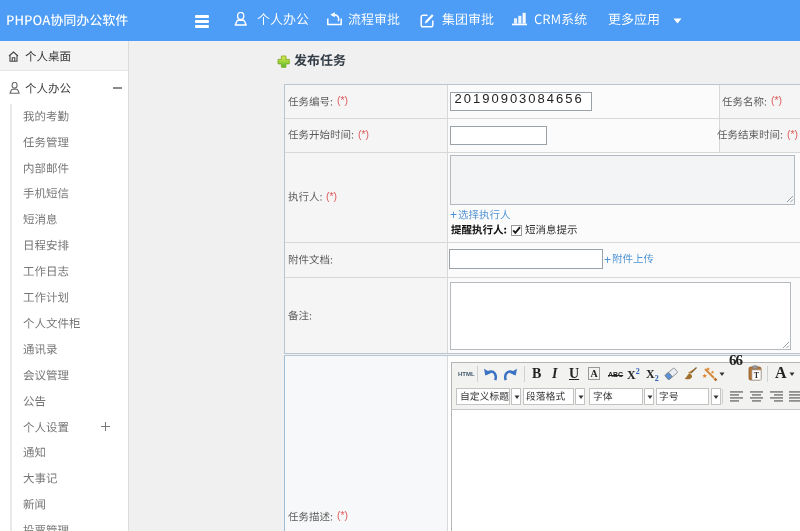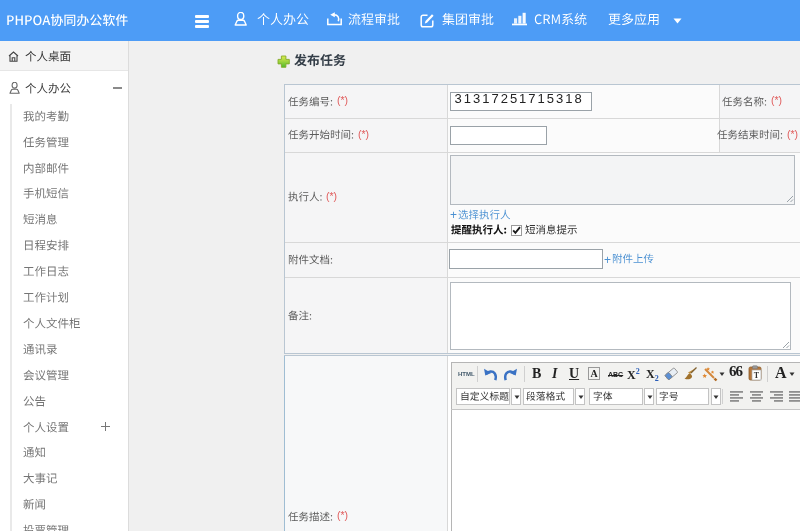--- a/index.html
+++ b/index.html
@@ -163,21 +163,21 @@
         <path fill="#5a5a5a" transform="translate(0,10.5)" d="M1.8 -8.8V-6.6H0.5V-5.9H1.8V-3.7L0.3 -3.2L0.6 -2.5L1.8 -2.9V-0.1C1.8 0 1.8 0.1 1.6 0.1C1.5 0.1 1.1 0.1 0.7 0.1C0.8 0.3 0.9 0.6 0.9 0.8C1.6 0.8 2 0.8 2.2 0.7C2.5 0.5 2.6 0.3 2.6 -0.1V-3.1L3.8 -3.5L3.7 -4.2L2.6 -3.9V-5.9H3.7V-6.6H2.6V-8.8ZM5.5 -8.8C5.5 -8 5.5 -7.3 5.5 -6.6H3.9V-5.8H5.5C5.5 -5.1 5.4 -4.5 5.4 -3.9L4.4 -4.4L3.9 -3.9C4.3 -3.7 4.8 -3.4 5.2 -3.1C4.9 -1.6 4.2 -0.5 2.9 0.2C3.1 0.4 3.3 0.7 3.4 0.9C4.8 0 5.5 -1.2 5.9 -2.7C6.4 -2.3 7 -2 7.3 -1.7L7.8 -2.3C7.4 -2.6 6.7 -3.1 6 -3.5C6.2 -4.2 6.2 -5 6.3 -5.8H7.9C7.8 -1.7 7.7 0.8 9.1 0.8C9.8 0.8 10 0.4 10.1 -1C9.9 -1 9.6 -1.2 9.5 -1.3C9.4 -0.3 9.3 0.1 9.1 0.1C8.5 0.1 8.6 -2.2 8.7 -6.6H6.3C6.3 -7.3 6.3 -8 6.3 -8.8Z M15.1 -8.2V-7.4H20.2V-8.2ZM13.3 -8.8C12.8 -8.1 11.7 -7.1 10.9 -6.5C11 -6.4 11.2 -6.1 11.3 -5.9C12.3 -6.6 13.4 -7.6 14.1 -8.5ZM14.6 -5.3V-4.5H18.1V-0.2C18.1 0 18.1 0 17.9 0.1C17.7 0.1 17 0.1 16.2 0C16.3 0.3 16.5 0.6 16.5 0.8C17.5 0.8 18.1 0.8 18.5 0.7C18.8 0.6 18.9 0.3 18.9 -0.2V-4.5H20.5V-5.3ZM13.7 -6.6C13 -5.4 11.8 -4.2 10.8 -3.4C10.9 -3.2 11.2 -2.9 11.3 -2.7C11.7 -3 12.1 -3.4 12.5 -3.8V0.9H13.3V-4.7C13.7 -5.2 14.1 -5.8 14.5 -6.3Z M25.8 -8.8C25.8 -7.2 25.8 -2 21.5 0.2C21.7 0.3 21.9 0.6 22.1 0.8C24.7 -0.6 25.8 -2.9 26.3 -5C26.8 -3.1 27.9 -0.5 30.6 0.8C30.7 0.5 30.9 0.3 31.1 0.1C27.4 -1.6 26.8 -6 26.6 -7.2C26.7 -7.9 26.7 -8.4 26.7 -8.8Z M33 -4.1C33.3 -4.1 33.7 -4.4 33.7 -4.8C33.7 -5.3 33.3 -5.6 33 -5.6C32.6 -5.6 32.3 -5.3 32.3 -4.8C32.3 -4.4 32.6 -4.1 33 -4.1ZM33 0.1C33.3 0.1 33.7 -0.2 33.7 -0.6C33.7 -1 33.3 -1.3 33 -1.3C32.6 -1.3 32.3 -1 32.3 -0.6C32.3 -0.2 32.6 0.1 33 0.1Z"></path>
       </svg></div>
     <div class="ab" style="left:326px;top:190px;font-size:10.5px;color:#e05c5c">(*)</div>
 <div class="ab" style="left:288px;top:253.0px;width:46px;height:15px"><svg width="46" height="15" viewBox="0 0 46 15" style="overflow:visible">
         <path fill="#5a5a5a" transform="translate(0,10.5)" d="M6 -4.3C6.4 -3.6 6.9 -2.6 7.1 -1.9L7.7 -2.2C7.5 -2.9 7.1 -3.9 6.6 -4.6ZM8.4 -8.7V-6.4H5.8V-5.7H8.4V-0.2C8.4 0 8.4 0 8.2 0.1C8 0.1 7.5 0.1 7 0C7.1 0.3 7.2 0.6 7.2 0.8C8 0.8 8.5 0.8 8.8 0.7C9.1 0.5 9.2 0.3 9.2 -0.2V-5.7H10.1V-6.4H9.2V-8.7ZM5.4 -8.8C5 -7.3 4.2 -5.8 3.3 -4.8C3.5 -4.6 3.7 -4.3 3.8 -4.1C4.1 -4.5 4.3 -4.8 4.6 -5.2V0.8H5.3V-6.5C5.6 -7.2 5.9 -7.9 6.1 -8.6ZM0.9 -8.4V0.8H1.6V-7.7H2.9C2.7 -6.9 2.4 -6 2.1 -5.2C2.8 -4.3 3 -3.6 3 -3C3 -2.6 2.9 -2.3 2.8 -2.2C2.7 -2.2 2.6 -2.1 2.4 -2.1C2.3 -2.1 2.1 -2.1 1.9 -2.1C2 -1.9 2.1 -1.6 2.1 -1.4C2.3 -1.4 2.5 -1.4 2.7 -1.4C2.9 -1.5 3.1 -1.5 3.3 -1.6C3.5 -1.8 3.7 -2.3 3.7 -2.9C3.7 -3.6 3.5 -4.4 2.8 -5.3C3.1 -6.1 3.5 -7.2 3.8 -8.1L3.3 -8.4L3.1 -8.4Z M13.8 -3.6V-2.8H16.8V0.8H17.6V-2.8H20.5V-3.6H17.6V-5.9H20V-6.7H17.6V-8.7H16.8V-6.7H15.4C15.6 -7.1 15.7 -7.6 15.8 -8.1L15 -8.3C14.8 -6.9 14.4 -5.6 13.7 -4.7C13.9 -4.6 14.3 -4.4 14.4 -4.3C14.7 -4.7 15 -5.3 15.2 -5.9H16.8V-3.6ZM13.3 -8.8C12.7 -7.2 11.8 -5.6 10.8 -4.6C11 -4.4 11.2 -4 11.3 -3.8C11.6 -4.2 11.9 -4.6 12.3 -5V0.8H13V-6.3C13.4 -7 13.8 -7.8 14.1 -8.6Z M25.4 -8.6C25.8 -8.1 26.1 -7.4 26.2 -7L27.1 -7.3C26.9 -7.7 26.6 -8.4 26.3 -8.9ZM21.5 -7V-6.2H23.2C23.8 -4.6 24.6 -3.2 25.7 -2.1C24.5 -1.1 23.1 -0.4 21.4 0.1C21.5 0.3 21.8 0.6 21.9 0.8C23.6 0.3 25.1 -0.5 26.3 -1.5C27.5 -0.5 28.9 0.3 30.6 0.8C30.7 0.5 31 0.2 31.2 0C29.5 -0.4 28 -1.1 26.9 -2.1C27.9 -3.2 28.7 -4.5 29.4 -6.2H31V-7ZM26.3 -2.7C25.3 -3.7 24.5 -4.9 24 -6.2H28.5C27.9 -4.8 27.2 -3.6 26.3 -2.7Z M40.4 -8.1C40.2 -7.4 39.8 -6.3 39.4 -5.6L40 -5.4C40.4 -6 40.9 -7.1 41.2 -7.9ZM35.7 -7.9C36 -7.1 36.4 -6.1 36.6 -5.5L37.3 -5.7C37.1 -6.4 36.7 -7.4 36.3 -8.1ZM33.5 -8.8V-6.6H32V-5.8H33.4C33.1 -4.4 32.4 -2.7 31.8 -1.8C31.9 -1.7 32.1 -1.3 32.2 -1.1C32.7 -1.8 33.2 -3 33.5 -4.2V0.8H34.3V-4.5C34.6 -3.9 35 -3.3 35.1 -2.9L35.6 -3.5C35.4 -3.8 34.6 -5.1 34.3 -5.4V-5.8H35.6V-6.6H34.3V-8.8ZM35.4 -0.7V0.1H40.3V0.7H41.1V-4.9H38.8V-8.8H38V-4.9H35.6V-4.2H40.3V-2.8H35.7V-2.1H40.3V-0.7Z M43.5 -4.1C43.8 -4.1 44.2 -4.4 44.2 -4.8C44.2 -5.3 43.8 -5.6 43.5 -5.6C43.1 -5.6 42.8 -5.3 42.8 -4.8C42.8 -4.4 43.1 -4.1 43.5 -4.1ZM43.5 0.1C43.8 0.1 44.2 -0.2 44.2 -0.6C44.2 -1 43.8 -1.3 43.5 -1.3C43.1 -1.3 42.8 -1 42.8 -0.6C42.8 -0.2 43.1 0.1 43.5 0.1Z"></path>
       </svg></div>
 <div class="ab" style="left:288px;top:308.5px;width:25px;height:15px"><svg width="25" height="15" viewBox="0 0 25 15" style="overflow:visible">
         <path fill="#5a5a5a" transform="translate(0,10.5)" d="M7.2 -7.2C6.7 -6.7 6 -6.2 5.2 -5.8C4.5 -6.2 3.9 -6.6 3.5 -7.1L3.6 -7.2ZM3.9 -8.9C3.3 -7.9 2.3 -6.9 0.8 -6.2C1 -6 1.2 -5.8 1.3 -5.6C1.9 -5.9 2.4 -6.2 2.9 -6.6C3.3 -6.2 3.8 -5.8 4.4 -5.4C3.1 -4.9 1.7 -4.5 0.3 -4.4C0.5 -4.2 0.6 -3.8 0.7 -3.6C2.2 -3.9 3.8 -4.3 5.2 -5C6.6 -4.4 8.1 -4 9.7 -3.8C9.8 -4 10 -4.3 10.2 -4.5C8.7 -4.7 7.3 -5 6.1 -5.4C7.1 -6 7.9 -6.8 8.5 -7.6L8 -8L7.8 -7.9H4.2C4.4 -8.2 4.6 -8.4 4.7 -8.7ZM2.6 -1.4H4.8V-0.2H2.6ZM2.6 -2V-3.1H4.8V-2ZM7.8 -1.4V-0.2H5.6V-1.4ZM7.8 -2H5.6V-3.1H7.8ZM1.8 -3.7V0.8H2.6V0.5H7.8V0.8H8.7V-3.7Z M11.5 -8.1C12.2 -7.8 13 -7.3 13.5 -7L13.9 -7.6C13.5 -7.9 12.6 -8.4 11.9 -8.7ZM10.9 -5.2C11.6 -4.9 12.5 -4.4 12.9 -4.1L13.3 -4.7C12.9 -5.1 12 -5.5 11.4 -5.8ZM11.2 0.2 11.9 0.7C12.5 -0.3 13.3 -1.6 13.8 -2.7L13.3 -3.2C12.6 -2 11.8 -0.6 11.2 0.2ZM16.3 -8.6C16.6 -8.1 17 -7.3 17.1 -6.9L17.9 -7.2C17.7 -7.6 17.3 -8.3 17 -8.9ZM14 -6.8V-6.1H16.8V-3.7H14.4V-3H16.8V-0.2H13.7V0.5H20.6V-0.2H17.6V-3H20V-3.7H17.6V-6.1H20.3V-6.8Z M22.5 -4.1C22.8 -4.1 23.2 -4.4 23.2 -4.8C23.2 -5.3 22.8 -5.6 22.5 -5.6C22.1 -5.6 21.8 -5.3 21.8 -4.8C21.8 -4.4 22.1 -4.1 22.5 -4.1ZM22.5 0.1C22.8 0.1 23.2 -0.2 23.2 -0.6C23.2 -1 22.8 -1.3 22.5 -1.3C22.1 -1.3 21.8 -1 21.8 -0.6C21.8 -0.2 22.1 0.1 22.5 0.1Z"></path>
       </svg></div>
 <div class="ab" style="left:450px;top:91.5px;width:142px;height:19px;background:#fff;border:1px solid #9aa2a8;box-sizing:border-box"></div>
-<div class="ab" style="left:454.5px;top:90.8px;font-size:13px;letter-spacing:2px;color:#222">31317251715318</div>
+<div class="ab" style="left:454.5px;top:90.8px;font-size:13px;letter-spacing:2px;color:#222">20190903084656</div>
 <div class="ab" style="left:450px;top:126px;width:97px;height:19px;background:#fff;border:1px solid #9aa2a8;box-sizing:border-box"></div>
 <div class="ab" style="left:450px;top:154.5px;width:345px;height:50px;background:#f3f4f5;border:1px solid #b3b9bf;box-sizing:border-box"></div>
 <svg class="ab" style="left:786px;top:195px" width="8" height="8" viewBox="0 0 8 8">
 <path d="M7 1 L1 7 M7 4.5 L4.5 7" stroke="#9aa2a8" stroke-width="1"></path>
     </svg>
 <div class="ab" style="left:450px;top:208px;font-size:12px;color:#4a90d2">+</div>
 <div class="ab" style="left:458px;top:208.0px;width:54px;height:15px"><svg width="54" height="15" viewBox="0 0 54 15" style="overflow:visible">
         <path fill="#4a90d2" transform="translate(0,10.5)" d="M0.6 -8C1.2 -7.5 2 -6.8 2.3 -6.3L2.9 -6.8C2.6 -7.3 1.9 -8 1.2 -8.5ZM4.7 -8.5C4.4 -7.6 4 -6.6 3.4 -6C3.6 -5.9 3.9 -5.7 4.1 -5.6C4.3 -5.9 4.6 -6.3 4.8 -6.7H6.3V-5.1H3.4V-4.4H5.3C5.1 -3.1 4.7 -2.1 3.1 -1.5C3.2 -1.4 3.5 -1.1 3.6 -0.9C5.3 -1.6 5.8 -2.8 6 -4.4H7.1V-2C7.1 -1.2 7.3 -1 8.1 -1C8.3 -1 9 -1 9.1 -1C9.8 -1 10 -1.3 10.1 -2.6C9.8 -2.7 9.5 -2.8 9.4 -3C9.3 -1.9 9.3 -1.7 9 -1.7C8.9 -1.7 8.3 -1.7 8.2 -1.7C7.9 -1.7 7.9 -1.7 7.9 -2V-4.4H10V-5.1H7.1V-6.7H9.5V-7.4H7.1V-8.8H6.3V-7.4H5.1C5.2 -7.7 5.3 -8 5.4 -8.3ZM2.6 -4.8H0.6V-4.1H1.9V-0.9C1.4 -0.7 0.9 -0.3 0.5 0.2L1 0.8C1.6 0.2 2.2 -0.4 2.6 -0.4C2.8 -0.4 3.1 -0.1 3.5 0.2C4.2 0.6 5.1 0.7 6.3 0.7C7.3 0.7 9.1 0.7 9.9 0.6C9.9 0.4 10.1 0 10.1 -0.2C9.1 -0.1 7.5 0 6.3 0C5.2 0 4.3 -0.1 3.7 -0.5C3.2 -0.8 2.9 -1 2.6 -1.1Z M12.4 -8.8V-6.7H11V-6H12.4V-3.7C11.8 -3.6 11.3 -3.4 10.9 -3.3L11.1 -2.5L12.4 -3V-0.1C12.4 0 12.3 0.1 12.2 0.1C12.1 0.1 11.6 0.1 11.2 0.1C11.3 0.3 11.4 0.6 11.4 0.8C12.1 0.8 12.5 0.8 12.8 0.7C13 0.5 13.1 0.3 13.1 -0.1V-3.2L14.3 -3.6L14.2 -4.3L13.1 -4V-6H14.4V-6.7H13.1V-8.8ZM18.9 -7.5C18.6 -7 18 -6.5 17.5 -6.1C16.9 -6.5 16.4 -7 16.1 -7.5ZM14.7 -8.3V-7.5H15.3C15.7 -6.8 16.2 -6.2 16.8 -5.7C16 -5.2 15.1 -4.9 14.2 -4.6C14.4 -4.5 14.5 -4.2 14.6 -4C15.6 -4.3 16.6 -4.7 17.4 -5.2C18.2 -4.7 19.2 -4.3 20.2 -4C20.3 -4.2 20.6 -4.5 20.7 -4.6C19.7 -4.9 18.8 -5.2 18.1 -5.7C18.9 -6.3 19.6 -7.1 20 -8L19.6 -8.3L19.4 -8.3ZM17 -4.3V-3.4H14.9V-2.7H17V-1.6H14.3V-0.9H17V0.9H17.8V-0.9H20.5V-1.6H17.8V-2.7H19.8V-3.4H17.8V-4.3Z M22.8 -8.8V-6.6H21.5V-5.9H22.8V-3.7L21.3 -3.2L21.6 -2.5L22.8 -2.9V-0.1C22.8 0 22.8 0.1 22.6 0.1C22.5 0.1 22.1 0.1 21.7 0.1C21.8 0.3 21.9 0.6 21.9 0.8C22.6 0.8 23 0.8 23.2 0.7C23.5 0.5 23.6 0.3 23.6 -0.1V-3.1L24.8 -3.5L24.7 -4.2L23.6 -3.9V-5.9H24.7V-6.6H23.6V-8.8ZM26.5 -8.8C26.5 -8 26.5 -7.3 26.5 -6.6H24.9V-5.8H26.5C26.5 -5.1 26.4 -4.5 26.4 -3.9L25.4 -4.4L24.9 -3.9C25.3 -3.7 25.8 -3.4 26.2 -3.1C25.9 -1.6 25.2 -0.5 23.9 0.2C24.1 0.4 24.3 0.7 24.4 0.9C25.8 0 26.5 -1.2 26.9 -2.7C27.4 -2.3 28 -2 28.3 -1.7L28.8 -2.3C28.4 -2.6 27.7 -3.1 27 -3.5C27.2 -4.2 27.2 -5 27.3 -5.8H28.9C28.8 -1.7 28.7 0.8 30.1 0.8C30.8 0.8 31 0.4 31.1 -1C30.9 -1 30.6 -1.2 30.5 -1.3C30.4 -0.3 30.3 0.1 30.1 0.1C29.5 0.1 29.6 -2.2 29.7 -6.6H27.3C27.3 -7.3 27.3 -8 27.3 -8.8Z M36.1 -8.2V-7.4H41.2V-8.2ZM34.3 -8.8C33.8 -8.1 32.7 -7.1 31.9 -6.5C32 -6.4 32.2 -6.1 32.3 -5.9C33.3 -6.6 34.4 -7.6 35.1 -8.5ZM35.6 -5.3V-4.5H39.1V-0.2C39.1 0 39.1 0 38.9 0.1C38.7 0.1 38 0.1 37.2 0C37.3 0.3 37.5 0.6 37.5 0.8C38.5 0.8 39.1 0.8 39.5 0.7C39.8 0.6 39.9 0.3 39.9 -0.2V-4.5H41.5V-5.3ZM34.7 -6.6C34 -5.4 32.8 -4.2 31.8 -3.4C31.9 -3.2 32.2 -2.9 32.3 -2.7C32.7 -3 33.1 -3.4 33.5 -3.8V0.9H34.3V-4.7C34.7 -5.2 35.1 -5.8 35.5 -6.3Z M46.8 -8.8C46.8 -7.2 46.8 -2 42.5 0.2C42.7 0.3 42.9 0.6 43.1 0.8C45.7 -0.6 46.8 -2.9 47.3 -5C47.8 -3.1 48.9 -0.5 51.6 0.8C51.7 0.5 51.9 0.3 52.1 0.1C48.4 -1.6 47.8 -6 47.6 -7.2C47.7 -7.9 47.7 -8.4 47.7 -8.8Z"></path>
       </svg></div>
 <div class="ab" style="left:451px;top:223.0px;width:57px;height:15px"><svg width="57" height="15" viewBox="0 0 57 15" style="overflow:visible">
@@ -243,21 +243,21 @@
 <svg class="ab" style="left:702px;top:366px" width="16" height="16" viewBox="0 0 16 16">
 <path d="M3 3 L12 12" stroke="#d4883c" stroke-width="2"></path>
 <path d="M12.5 12.5 L14.5 14.5" stroke="#b06820" stroke-width="2.4"></path>
 <path d="M2.5 7.5 L3.3 9.1 L5 9.3 L3.7 10.4 L4.1 12 L2.7 11.1 L1.2 12 L1.7 10.4 L0.4 9.3 L2.1 9.1 Z" fill="#e08830"></path>
 <path d="M6 1 L6.6 2.3 L8 2.5 L7 3.4 L7.3 4.7 L6.1 4 L4.9 4.7 L5.2 3.4 L4.2 2.5 L5.6 2.3 Z" fill="#e08830"></path>
 <path d="M10.5 4.5 L11 5.6 L12.2 5.7 L11.3 6.5 L11.6 7.7 L10.5 7 L9.4 7.7 L9.7 6.5 L8.8 5.7 L10 5.6 Z" fill="#e08830"></path>
     </svg>
 <svg class="ab" style="left:719px;top:372px" width="6" height="5" viewBox="0 0 6 5">
       <path d="M0.5 0.5 L5.5 0.5 L3 4 Z" fill="#333"></path>
     </svg>
-<div class="ab" style="left:729px;top:363px;font-family:'Liberation Serif',serif;font-weight:bold;font-size:15px;color:#222;letter-spacing:-1px">66</div>
+<div class="ab" style="left:729px;top:352px;font-family:'Liberation Serif',serif;font-weight:bold;font-size:15px;color:#222;letter-spacing:-1px">66</div>
 <svg class="ab" style="left:748px;top:365px" width="14" height="16" viewBox="0 0 14 16">
 <rect x="1" y="2" width="12" height="13" rx="1.5" fill="#b5763a" stroke="#8a5a28" stroke-width="0.8"></rect>
 <rect x="4.5" y="0.8" width="5" height="3" rx="1" fill="#999" stroke="#777" stroke-width="0.6"></rect>
 <rect x="4" y="5" width="9" height="10" fill="#fff" stroke="#aaa" stroke-width="0.7"></rect>
 <text x="8.5" y="13" font-size="8" font-weight="bold" fill="#333" text-anchor="middle" font-family="Liberation Serif,serif">T</text>
     </svg>
 <div class="ab" style="left:767px;top:366px;width:1px;height:16px;background:#d0d0d0"></div>
 <div class="ab" style="left:775px;top:364px;font-family:'Liberation Serif',serif;font-weight:bold;font-size:16px;color:#222">A</div>
 <svg class="ab" style="left:789px;top:372px" width="6" height="5" viewBox="0 0 6 5">
       <path d="M0.5 0.5 L5.5 0.5 L3 4 Z" fill="#333"></path>

